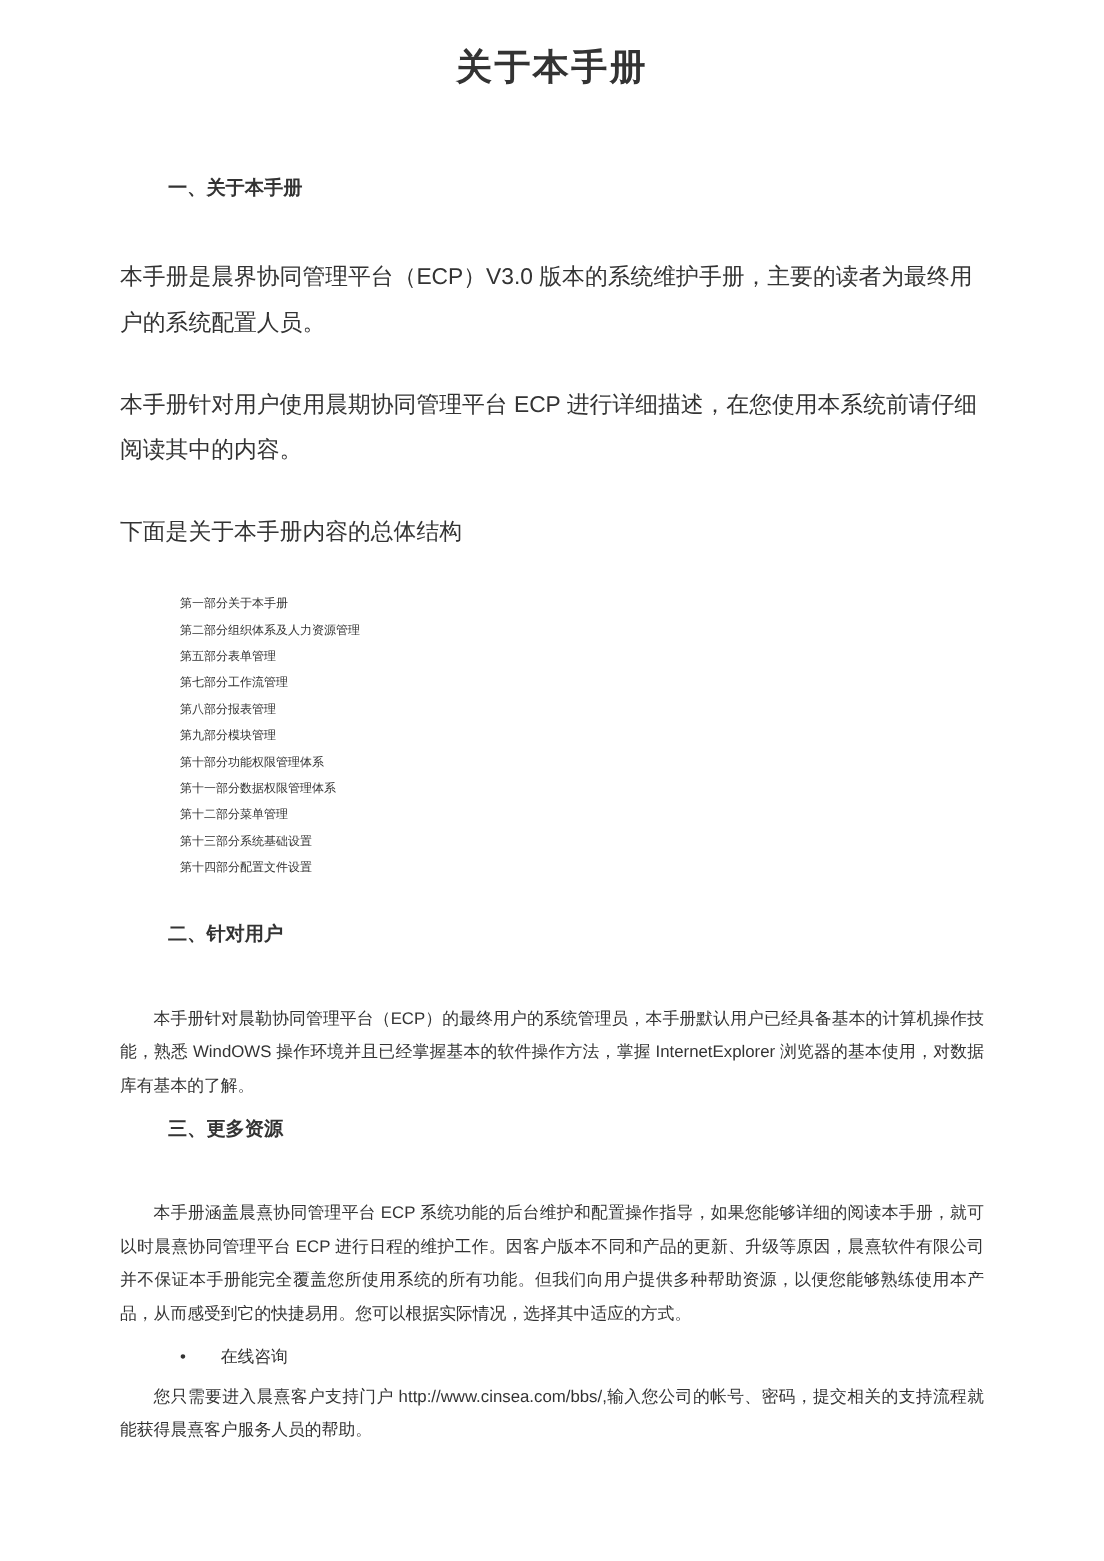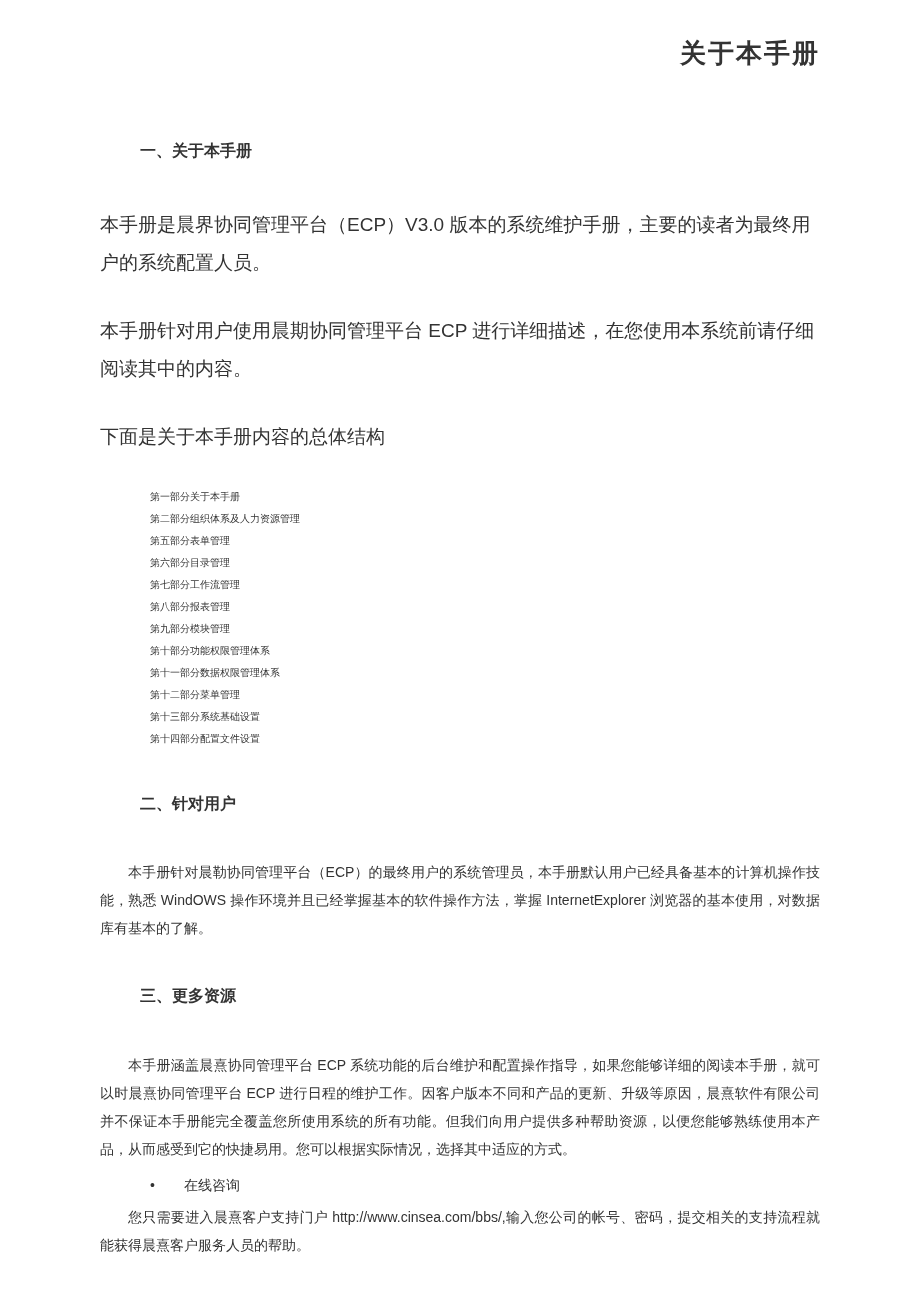--- a/index.html
+++ b/index.html
@@ -9,30 +9,29 @@
     }
     body {
       font-family: "Microsoft YaHei", "SimSun", sans-serif;
       background: #ffffff;
       color: #333333;
       width: 920px;
       padding: 30px 100px 60px 100px;
       line-height: 1.8;
     }
     .page-title {
-      text-align: right;
-      font-size: 26px;
+      text-align: center;
+      font-size: 30px;
       font-weight: bold;
       margin-bottom: 60px;
       letter-spacing: 2px;
     }
     .section-heading {
       font-size: 16px;
       font-weight: bold;
-      margin-top: 40px;
       margin-bottom: 40px;
       padding-left: 40px;
     }
     .section-heading.first {
       margin-top: 10px;
     }
     .intro-para {
       font-size: 19px;
       margin-bottom: 30px;
       line-height: 2;
@@ -72,21 +71,20 @@
 <h2 class="section-heading first">一、关于本手册</h2>
 
 <p class="intro-para">本手册是晨界协同管理平台（ECP）V3.0 版本的系统维护手册，主要的读者为最终用户的系统配置人员。</p>
 <p class="intro-para">本手册针对用户使用晨期协同管理平台 ECP 进行详细描述，在您使用本系统前请仔细阅读其中的内容。</p>
 <p class="intro-para">下面是关于本手册内容的总体结构</p>
 
 <ul class="toc-list">
   <li>第一部分关于本手册</li>
   <li>第二部分组织体系及人力资源管理</li>
   <li>第五部分表单管理</li>
-  <li>第六部分目录管理</li>
   <li>第七部分工作流管理</li>
   <li>第八部分报表管理</li>
   <li>第九部分模块管理</li>
   <li>第十部分功能权限管理体系</li>
   <li>第十一部分数据权限管理体系</li>
   <li>第十二部分菜单管理</li>
   <li>第十三部分系统基础设置</li>
   <li>第十四部分配置文件设置</li>
 </ul>
 

